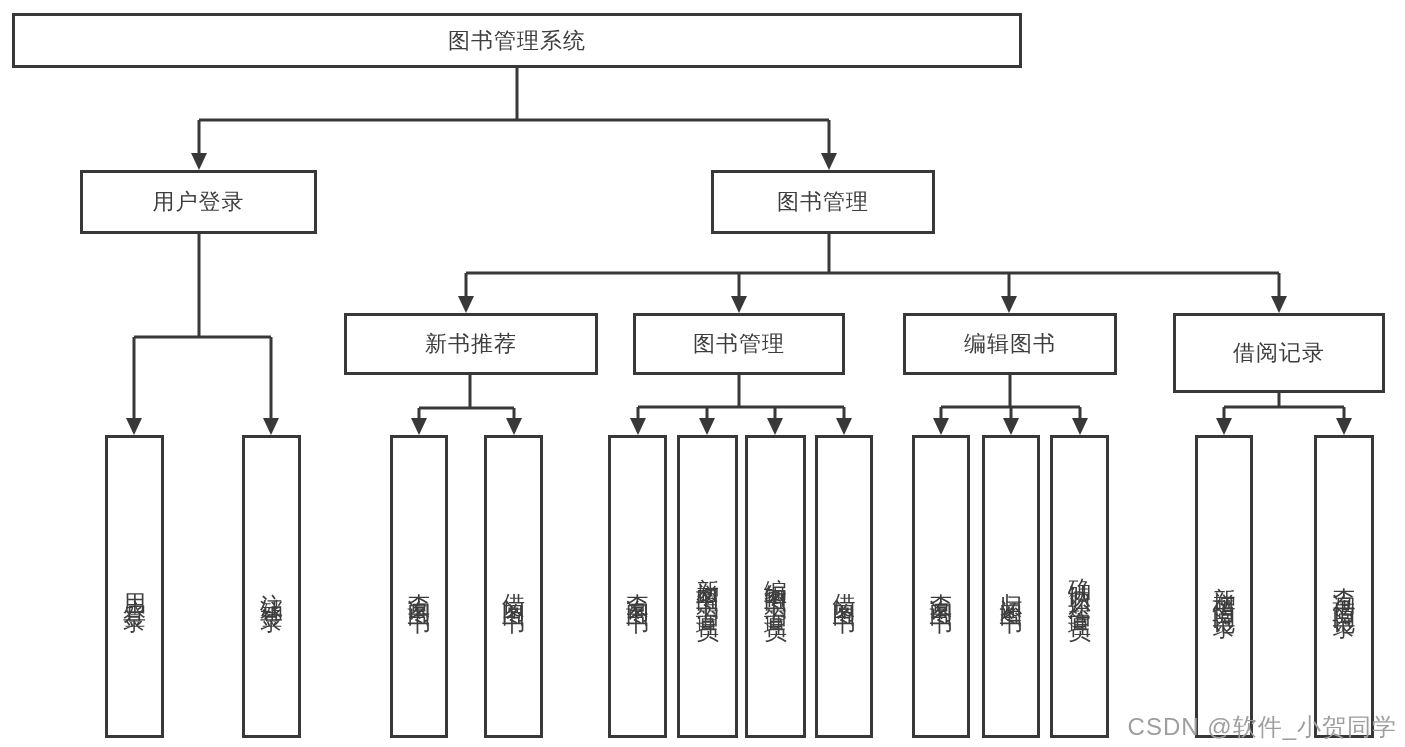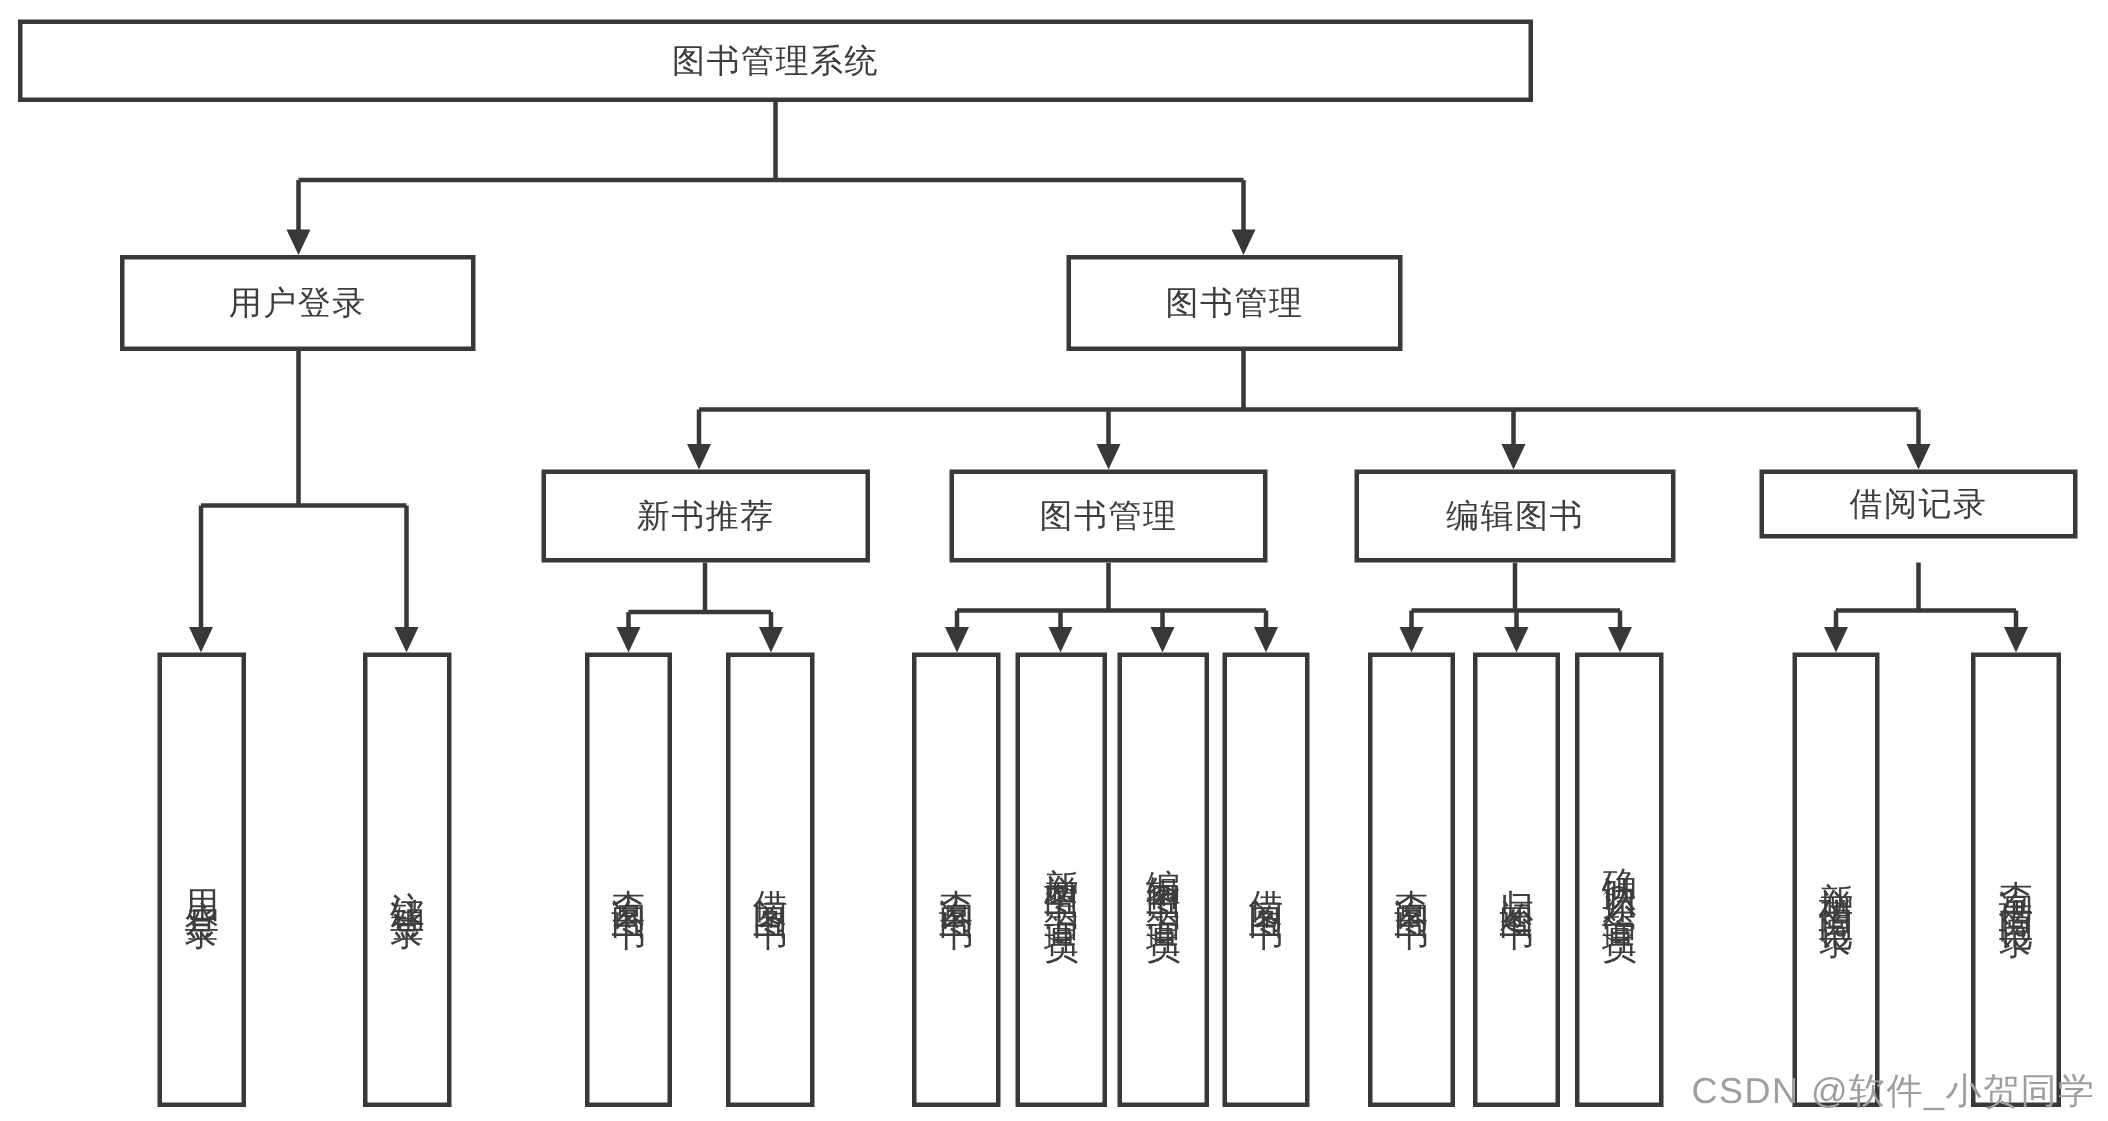--- a/index.html
+++ b/index.html
@@ -86,24 +86,24 @@
     <path class="wire" d="M1279 375 V408.5 M1224 407 H1344 M1224 407 V421 M1344 407 V421"></path>
     <polygon class="arrowhead" points="1224,435 1216,418 1232,418"></polygon>
     <polygon class="arrowhead" points="1344,435 1336,418 1352,418"></polygon>
   </svg>
 
   <div class="node hnode" style="left:12px;top:13px;width:1010px;height:55px">图书管理系统</div>
 
   <div class="node hnode" style="left:80px;top:170px;width:237px;height:64px">用户登录</div>
   <div class="node hnode" style="left:711px;top:170px;width:224px;height:64px">图书管理</div>
 
-  <div class="node hnode" style="left:361px;top:313px;width:219px;height:62px">新书推荐</div>
+  <div class="node hnode" style="left:344px;top:313px;width:254px;height:62px">新书推荐</div>
   <div class="node hnode" style="left:633px;top:313px;width:212px;height:62px">图书管理</div>
   <div class="node hnode" style="left:903px;top:313px;width:214px;height:62px">编辑图书</div>
-  <div class="node hnode" style="left:1173px;top:313px;width:212px;height:46px">借阅记录</div>
+  <div class="node hnode" style="left:1173px;top:313px;width:212px;height:80px">借阅记录</div>
 
   <div class="node vnode" style="left:105px;top:435px;width:59px;height:303px">用户登录</div>
   <div class="node vnode" style="left:242px;top:435px;width:59px;height:303px">注销登录</div>
 
   <div class="node vnode" style="left:390px;top:435px;width:58px;height:303px">查询图书</div>
   <div class="node vnode" style="left:484px;top:435px;width:59px;height:303px">借阅图书</div>
 
   <div class="node vnode" style="left:608px;top:435px;width:59px;height:303px">查询图书</div>
   <div class="node vnode" style="left:677px;top:435px;width:61px;height:303px">新增图书（管理员）</div>
   <div class="node vnode" style="left:745px;top:435px;width:61px;height:303px">编辑图书（管理员）</div>

